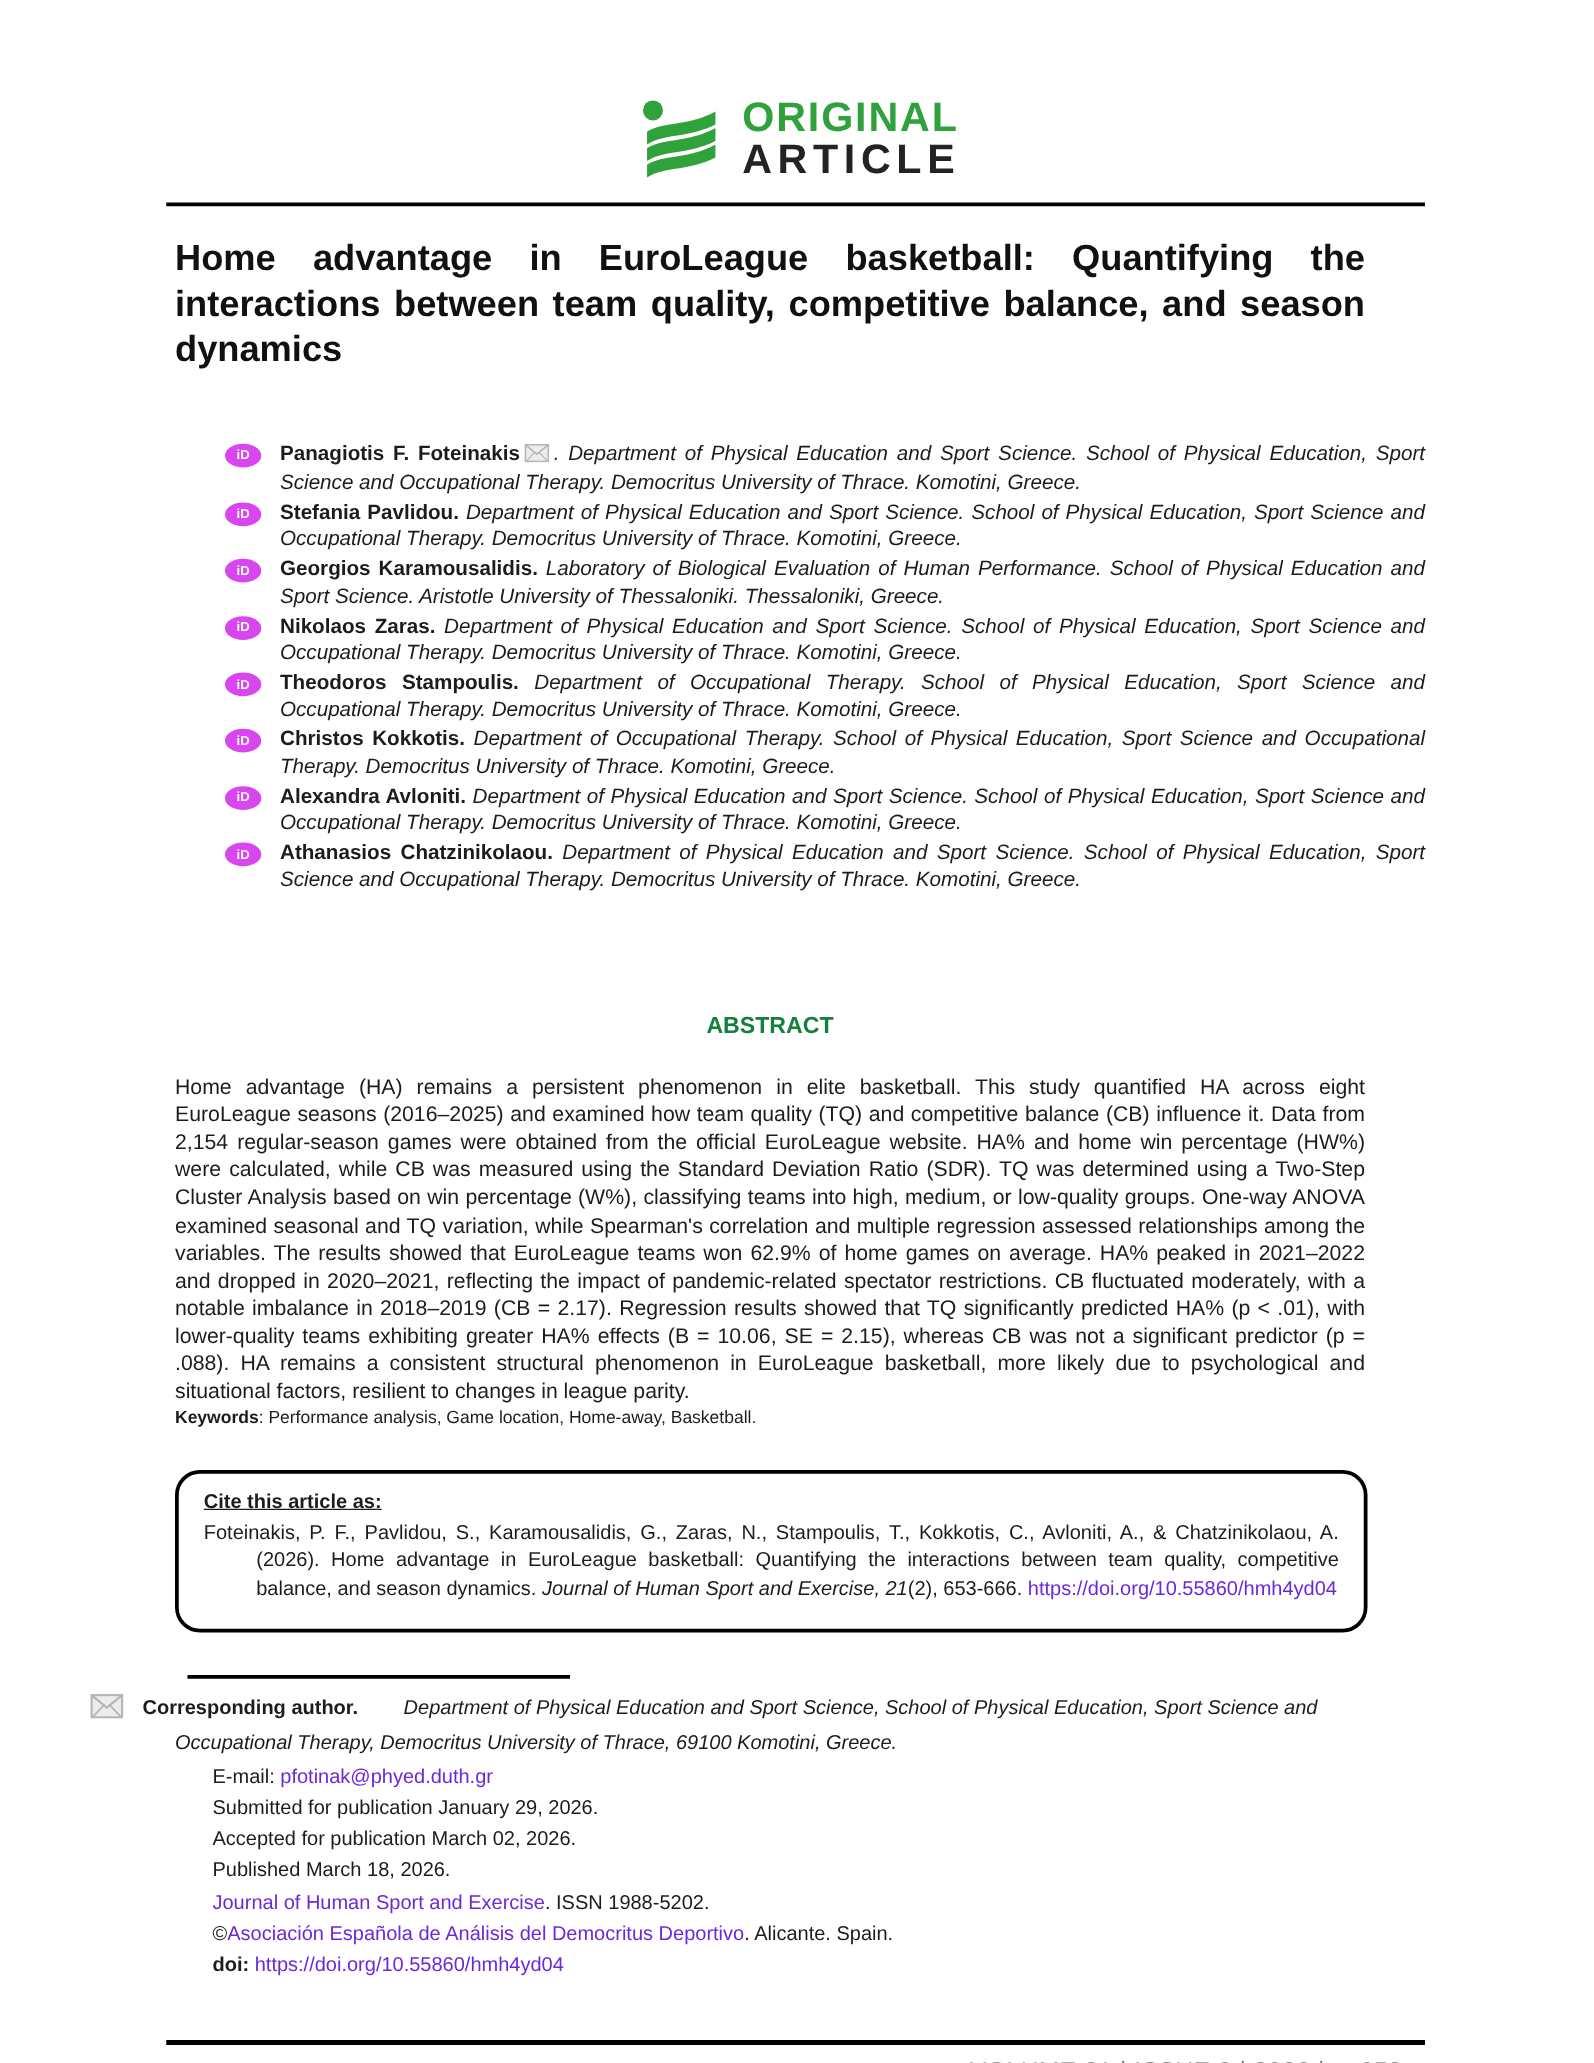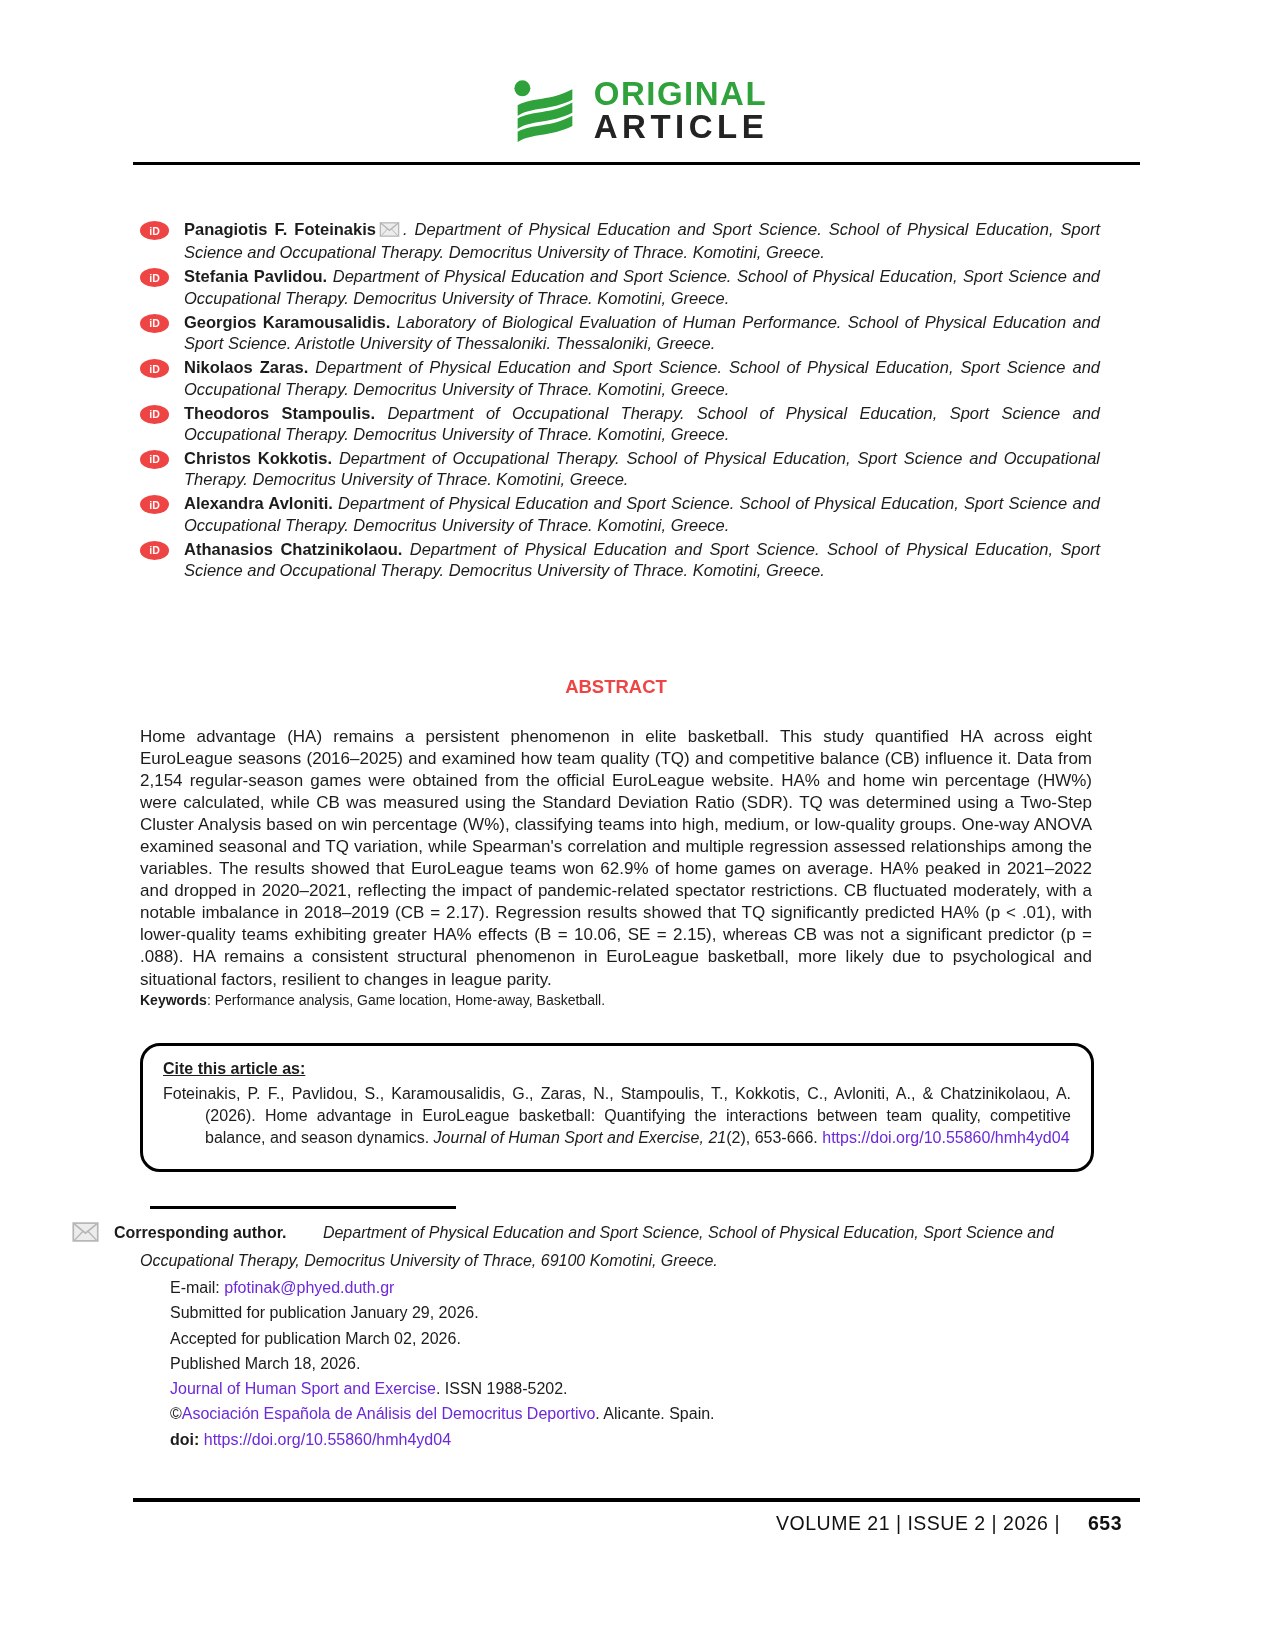--- a/index.html
+++ b/index.html
@@ -22,32 +22,32 @@
   
   .article-title{
     font-size:29px;font-weight:bold;line-height:1.26;
     text-align:justify;width:952px;margin:24px 0 0 0;color:#111;
   }
 
   
   .authors{margin-top:54px;}
   .author-row{display:flex;gap:15px;margin-bottom:2.5px;}
   .orcid-icon{
-    width:29px;height:19px;border-radius:50%;background:#ef4444;color:#fff;
+    width:29px;height:19px;border-radius:50%;background:#d946ef;color:#fff;
     font-size:10.5px;font-weight:bold;display:flex;align-items:center;justify-content:center;
-    flex:none;margin-top:2px;user-select:none;
+    flex:none;margin-top:2px;user-select:none;margin-left:40px;
   }
   .author-text{font-size:16.5px;line-height:1.3;text-align:justify;width:916px;}
   .author-name{font-weight:bold;}
   .author-aff{font-style:italic;}
   .mail-icon-inline{display:inline-block;vertical-align:-2px;margin:0 3px;}
 
   
   .abstract-heading{
-    text-align:center;font-weight:bold;font-size:18.5px;margin:94px 0 28px 0;width:952px;color:#ef4444;
+    text-align:center;font-weight:bold;font-size:18.5px;margin:94px 0 28px 0;width:952px;color:#15803d;
   }
   .abstract-body{font-size:17px;line-height:1.3;text-align:justify;width:952px;margin:0;}
   .keywords-line{font-size:14px;line-height:1.3;width:952px;margin:0;}
   .keywords-label{font-weight:bold;}
 
   
   .cite-box{
     margin-top:34px;width:908px;
     border:3px solid #000;border-radius:20px;
     padding:14px 20px 20px 20px;font-size:16px;
@@ -92,20 +92,21 @@
         <path d="M6 58 C 22 49, 40 54, 64 41 L64 52 C 40 64, 22 59, 6 69 Z" fill="#2fa23c"></path>
       </svg>
     </span>
     <span class="logo-text">
       <span class="logo-line1">ORIGINAL</span>
       <span class="logo-line2">ARTICLE</span>
     </span>
   </div>
   <hr class="header-rule">
 
+  <h1 class="article-title">Home advantage in EuroLeague basketball: Quantifying the interactions between team quality, competitive balance, and season dynamics</h1>
 
   <div class="authors">
 
     <div class="author-row">
       <span class="orcid-icon">iD</span>
       <span class="author-text"><span class="author-name">Panagiotis F. Foteinakis</span><span class="mail-icon-inline"><svg width="21" height="15" viewBox="0 0 24 18">
               <rect x="1" y="1" width="22" height="16" fill="#ececec" stroke="#b5b5b5" stroke-width="1.5"></rect>
               <path d="M1 1 L12 10 L23 1" fill="none" stroke="#b5b5b5" stroke-width="1.5"></path>
               <path d="M2 16.5 L9.5 8.5 M22 16.5 L14.5 8.5" fill="none" stroke="#b5b5b5" stroke-width="1.2"></path>
             </svg></span><span class="author-aff">. Department of Physical Education and Sport Science. School of Physical Education, Sport Science and Occupational Therapy. Democritus University of Thrace. Komotini, Greece.</span></span>

